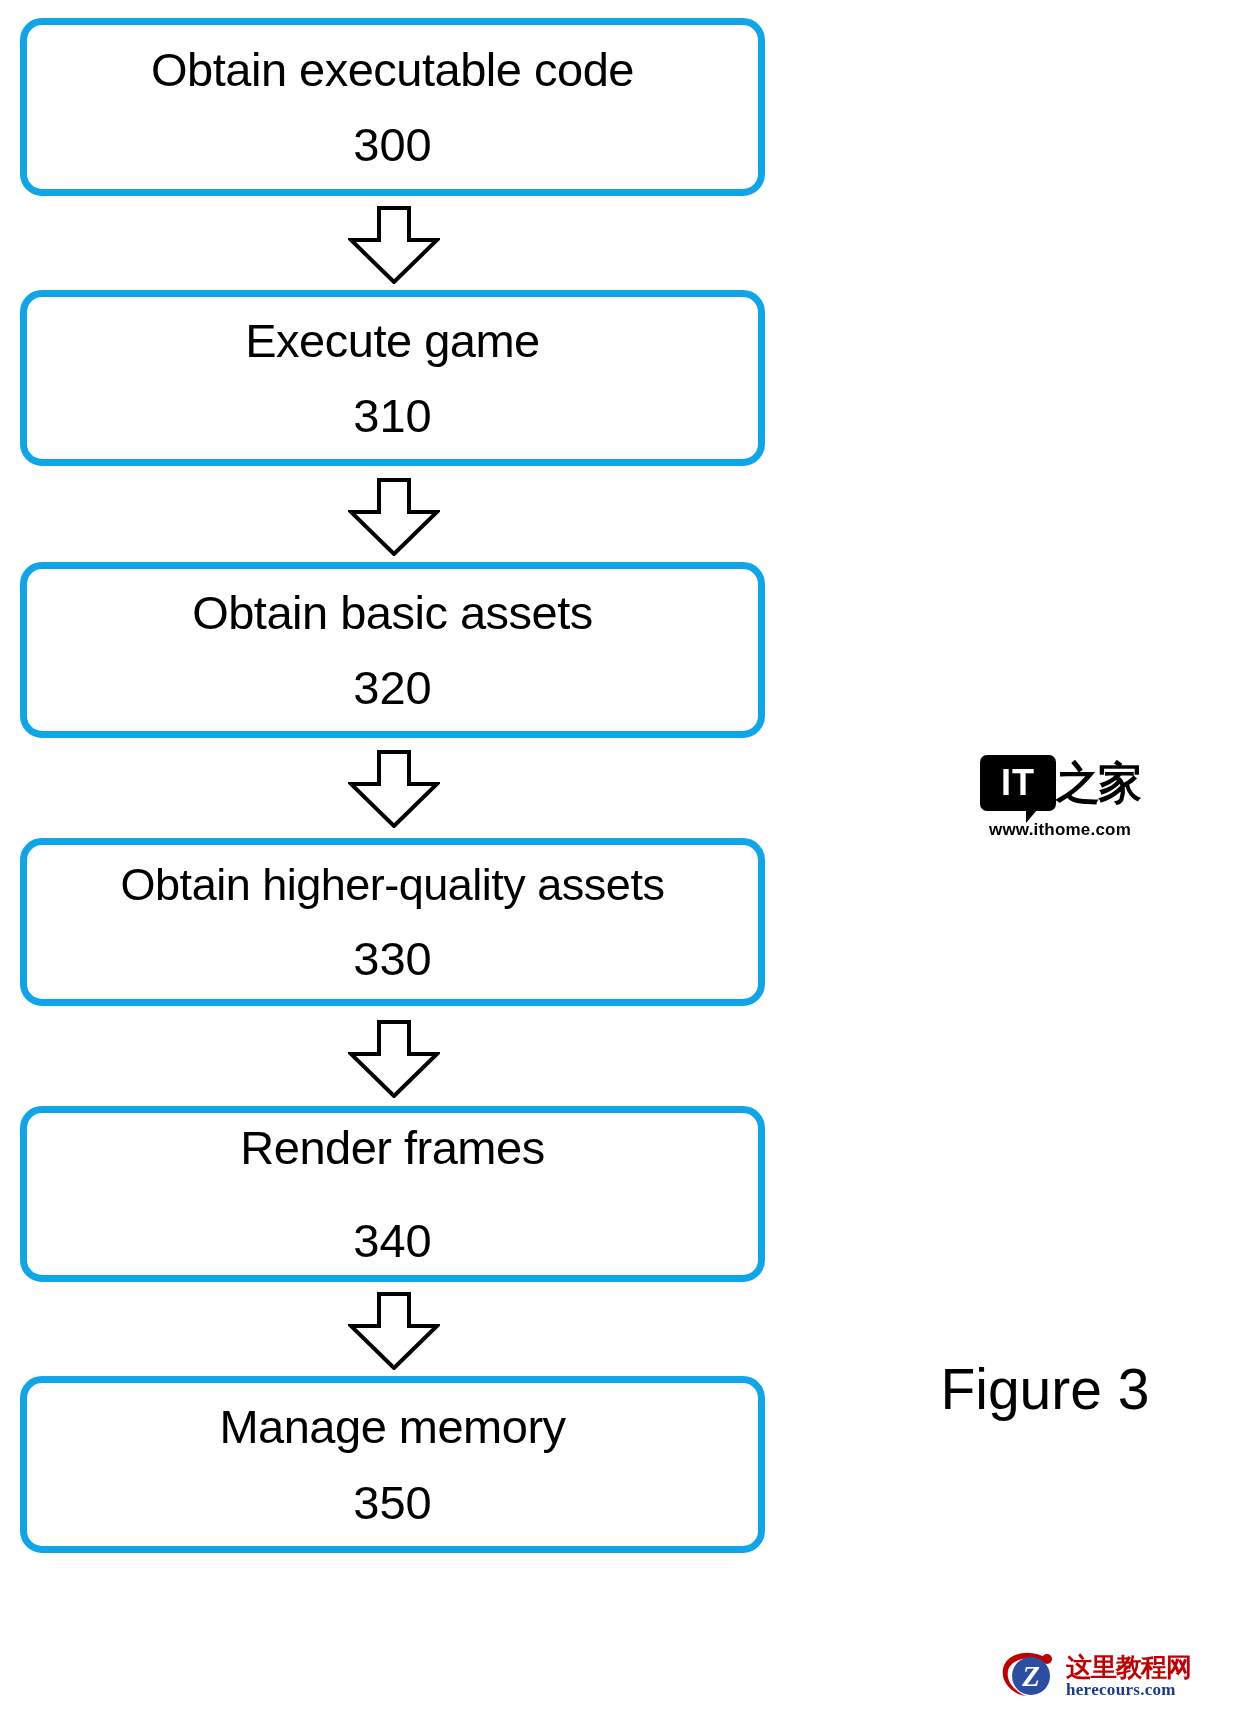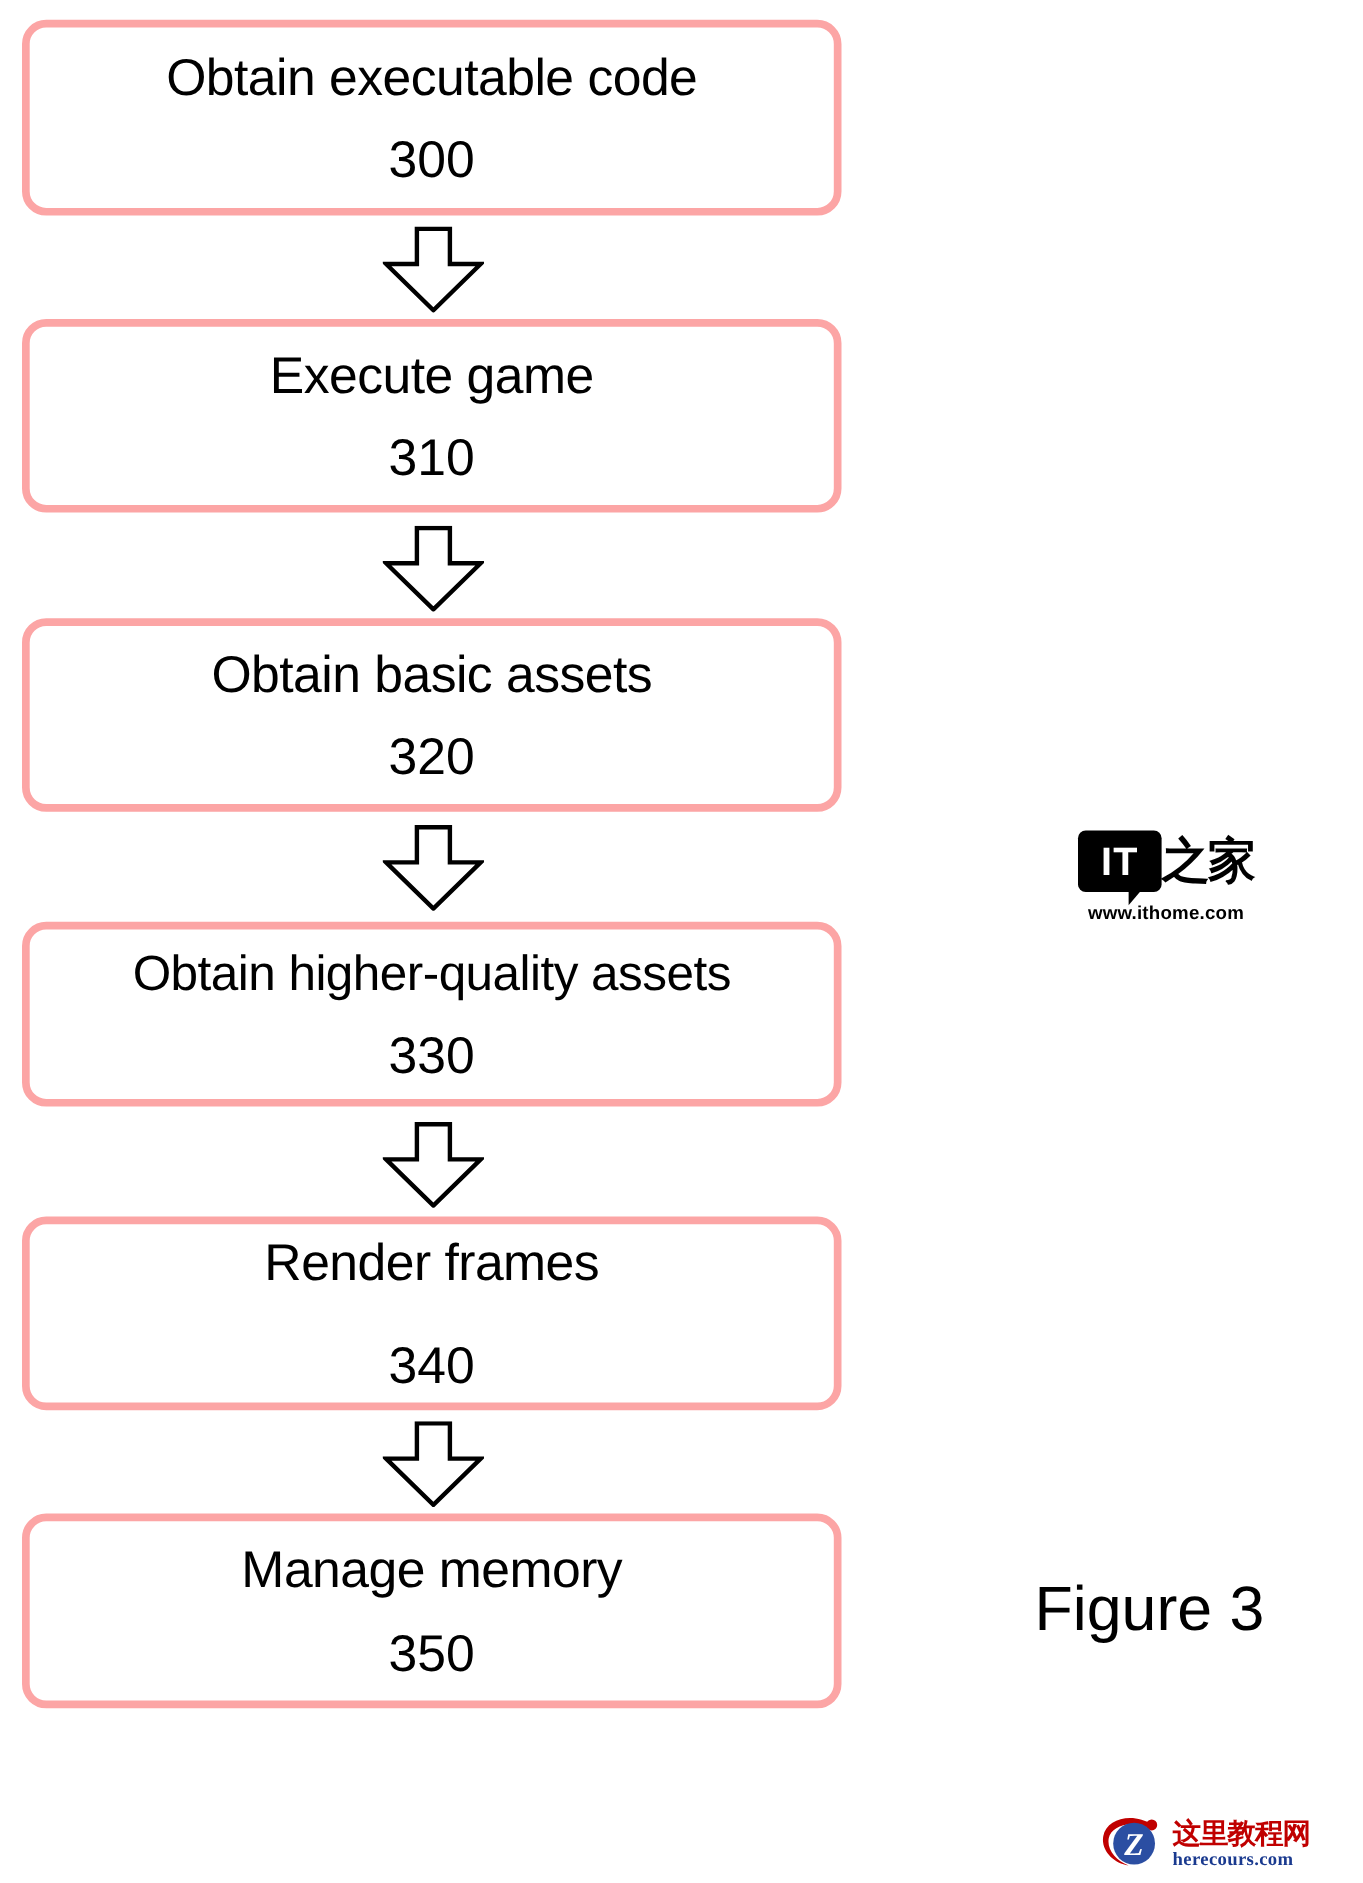--- a/index.html
+++ b/index.html
@@ -28,21 +28,21 @@
     top: 0;
     width: 750px;
     height: 1712px;
   }
 
   .flow-step {
     position: absolute;
     left: 0;
     width: 745px;
     box-sizing: border-box;
-    border: 7px solid #fca5a5;
+    border: 7px solid #0ea5e9;
     border-radius: 22px;
     background: #ffffff;
     display: flex;
     flex-direction: column;
     align-items: center;
     justify-content: center;
   }
 
   .step-label {
     font-size: 47px;
@@ -144,21 +144,21 @@
     margin-top: 6px;
     font-size: 17px;
     font-weight: 700;
     color: #000000;
     letter-spacing: 0.2px;
   }
 
   #figure-caption {
     position: absolute;
     left: 880px;
-    top: 1430px;
+    top: 1356px;
     width: 330px;
     text-align: center;
     font-size: 57px;
     color: #000000;
     letter-spacing: 0px;
   }
 
   
   #herecours-watermark {
     position: absolute;

